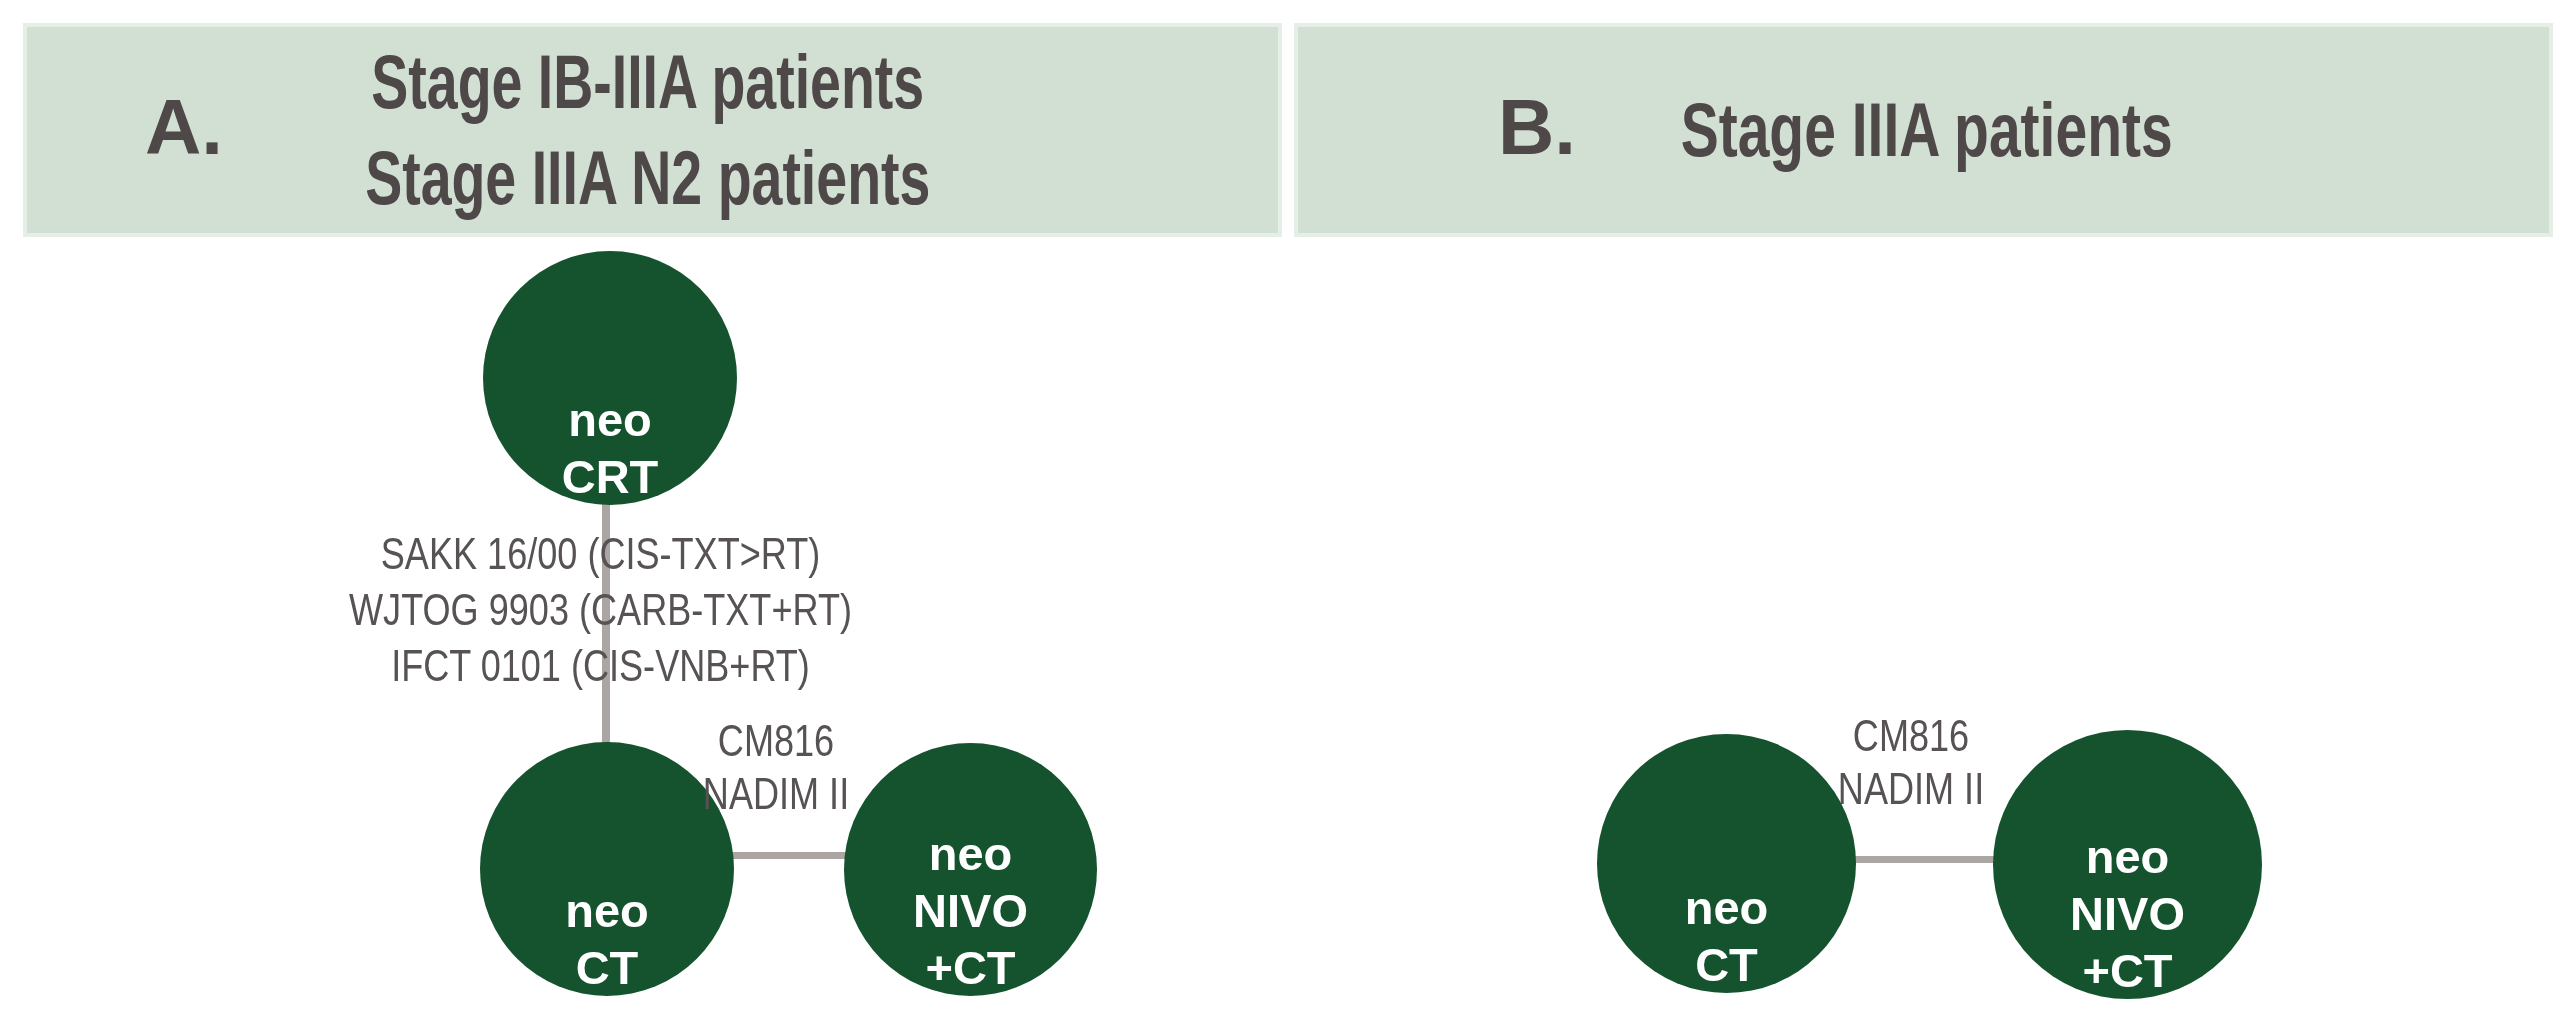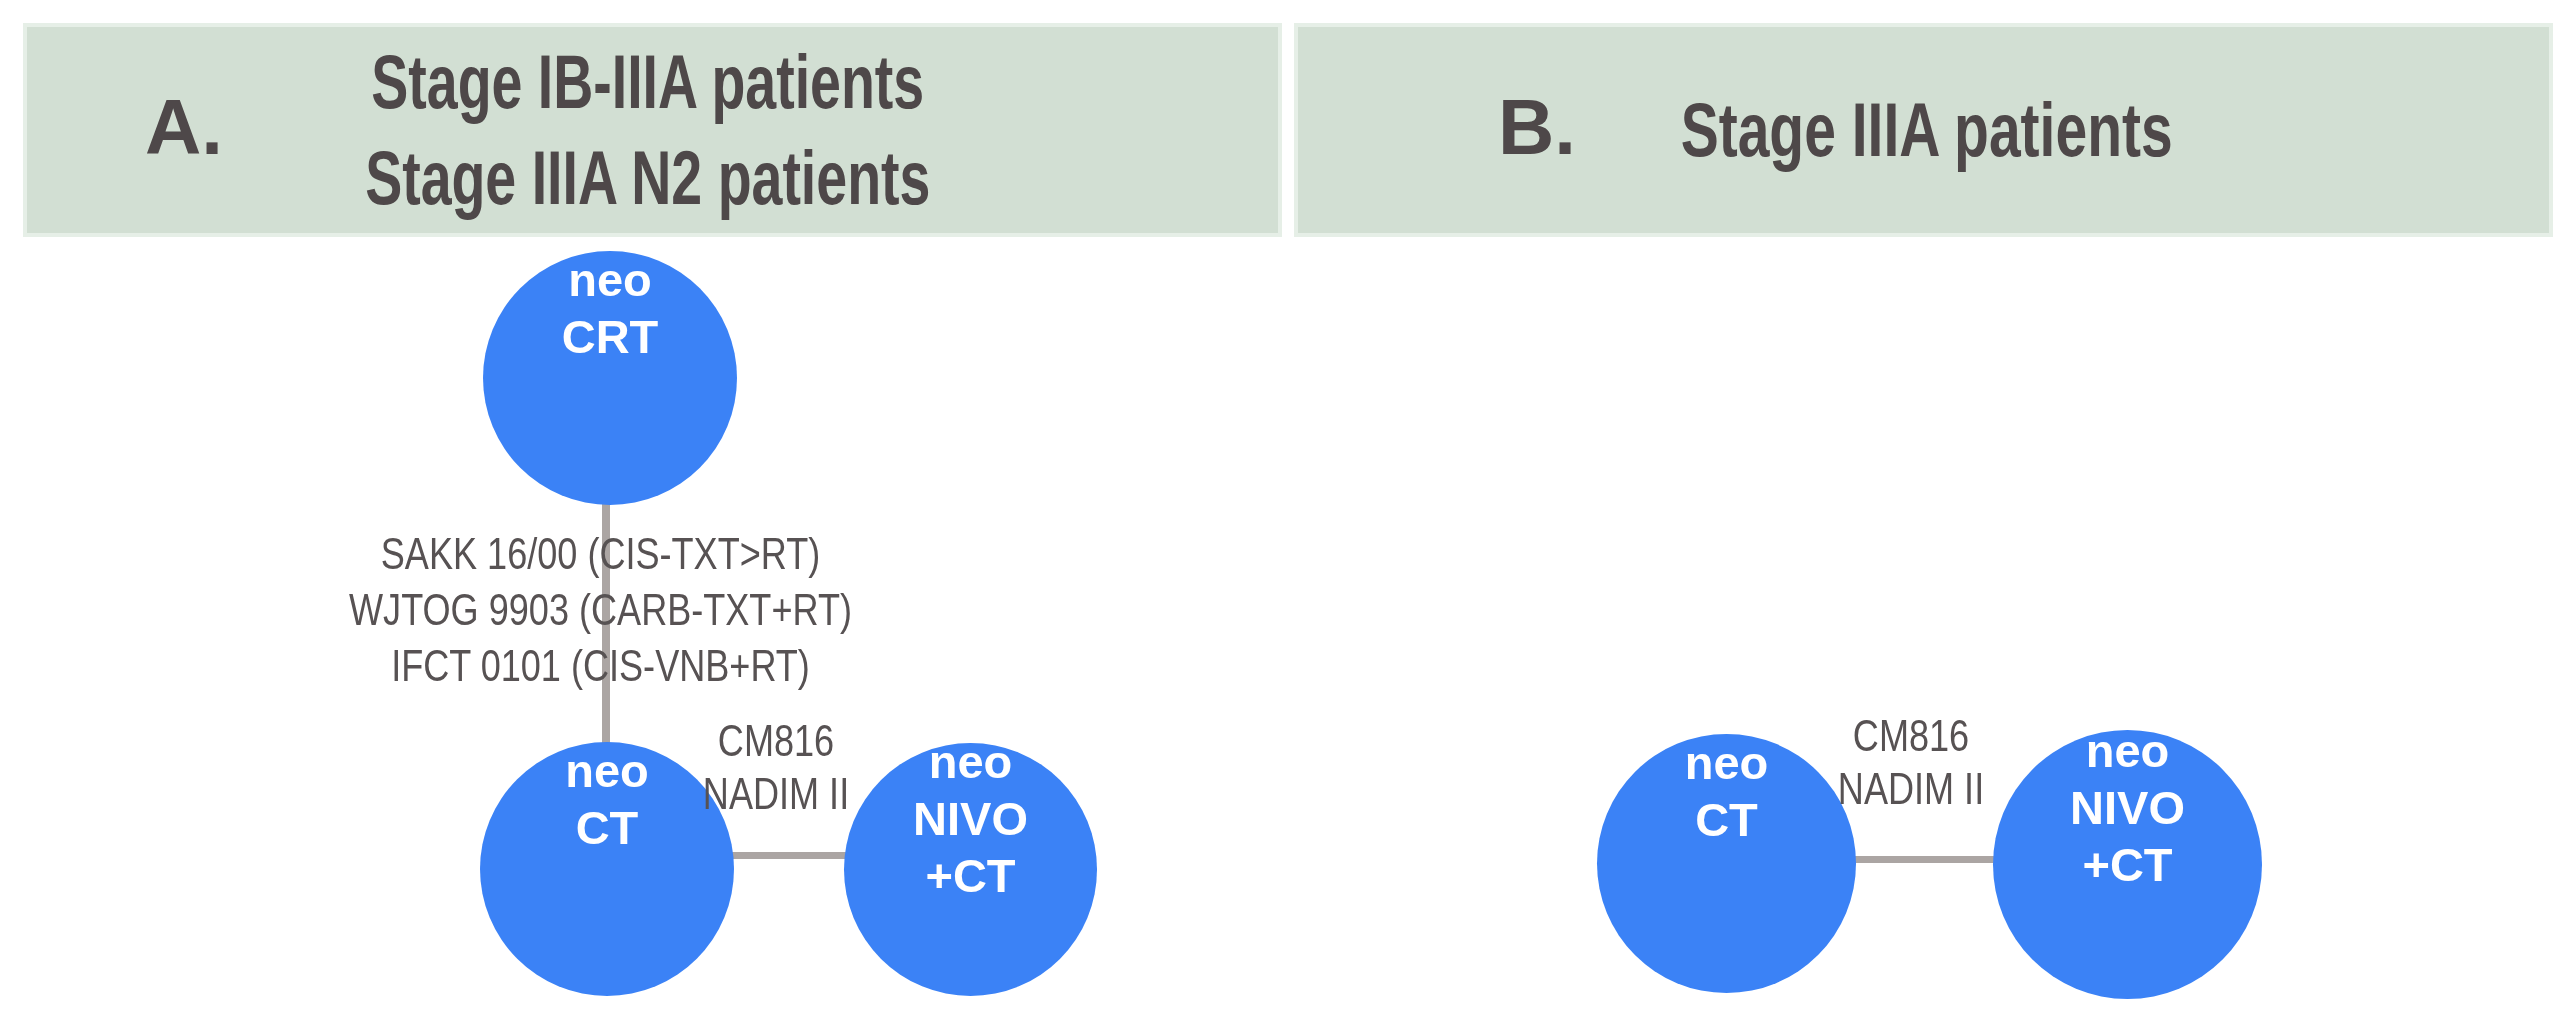--- a/index.html
+++ b/index.html
@@ -47,23 +47,23 @@
     line-height: 96px;
     white-space: nowrap;
   }
   .panel-title.two-line { transform: translateY(-50%) scaleX(0.73); }
   .panel-title.one-line { transform: translateY(-50%) scaleX(0.75); }
 
   
   .node {
     position: absolute;
     border-radius: 50%;
-    background: #3b82f6;
+    background: #14532d;
     display: flex;
-    align-items: flex-start;
+    align-items: flex-end;
     justify-content: center;
     z-index: 1;
   }
   .node-label {
     text-align: center;
     color: #ffffff;
     font-weight: bold;
     font-size: 47px;
     line-height: 57px;
     white-space: nowrap;

